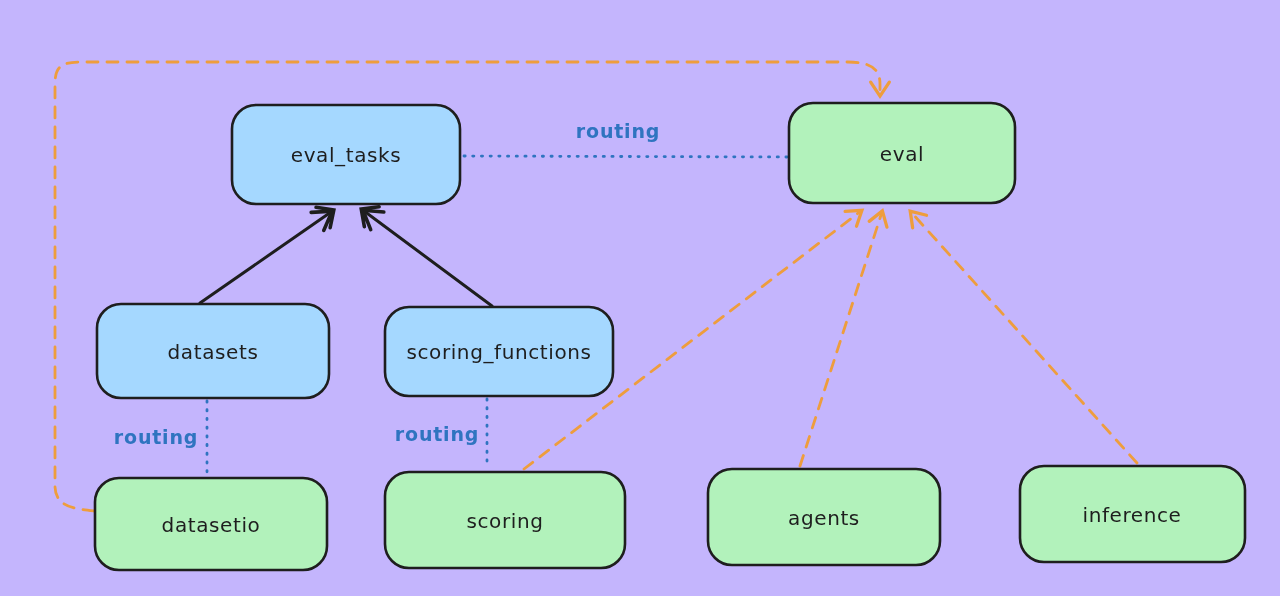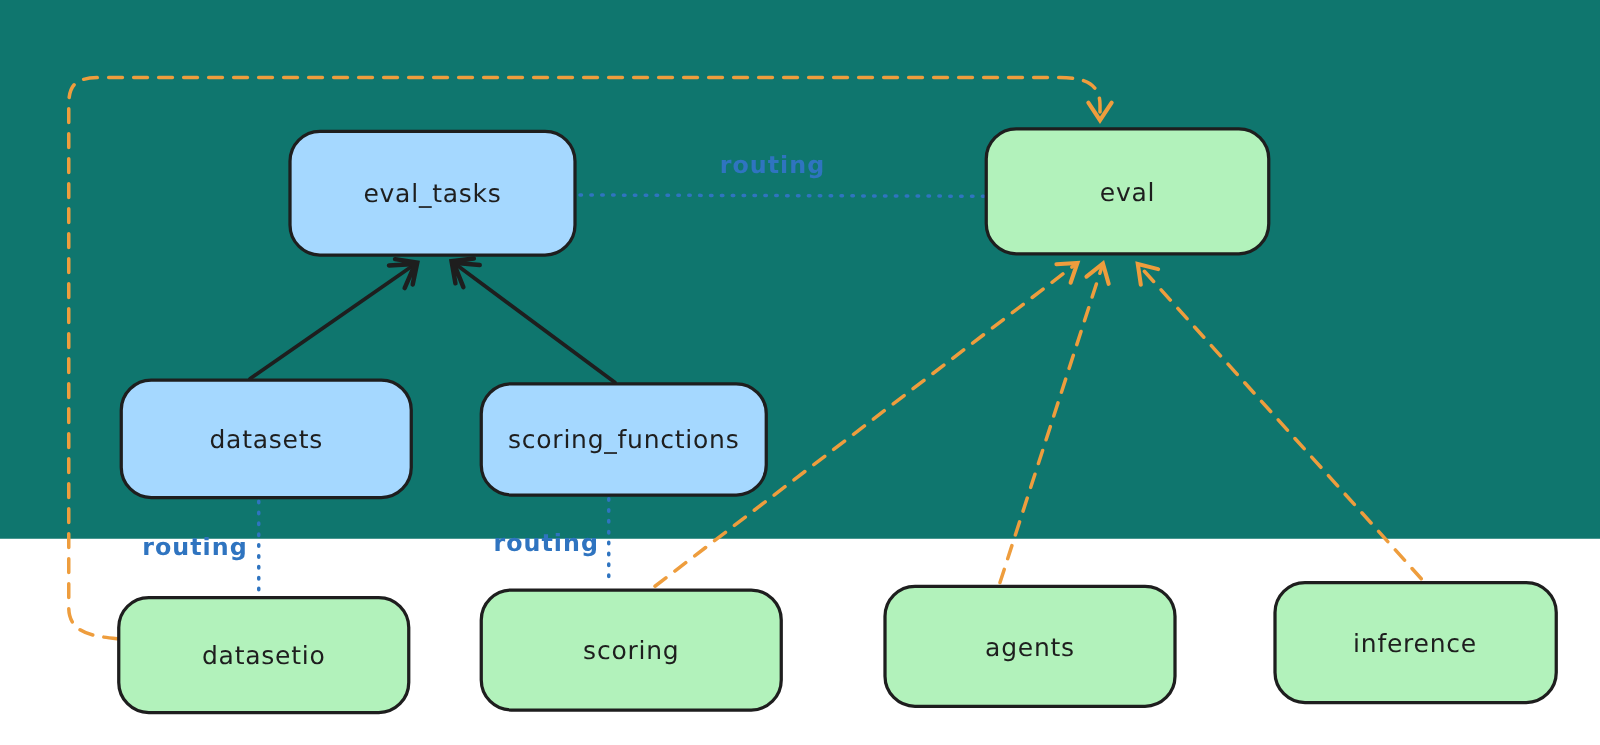--- a/index.html
+++ b/index.html
@@ -7,22 +7,22 @@
     padding: 0;
     background: #ffffff;
     width: 1280px;
     height: 596px;
     overflow: hidden;
     font-family: "DejaVu Sans", "Liberation Sans", sans-serif;
   }
   .stage {
     position: relative;
     width: 1280px;
-    height: 431px;
-    background: #0f766e;
+    height: 596px;
+    background: #c4b5fd;
   }
   svg { display: block; }
   .node-rect {
     stroke-width: 2.6;
   }
   .node-label {
     font-size: 20px;
     letter-spacing: 0.6px;
     fill: #1e1e1e;
     text-anchor: middle;

